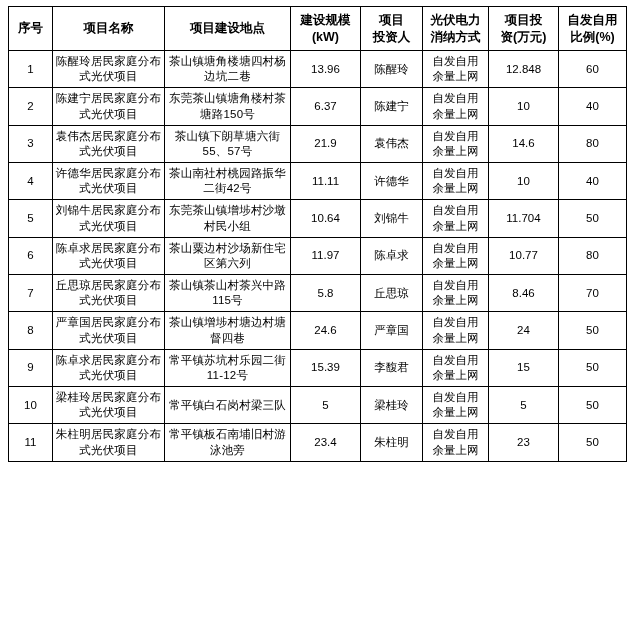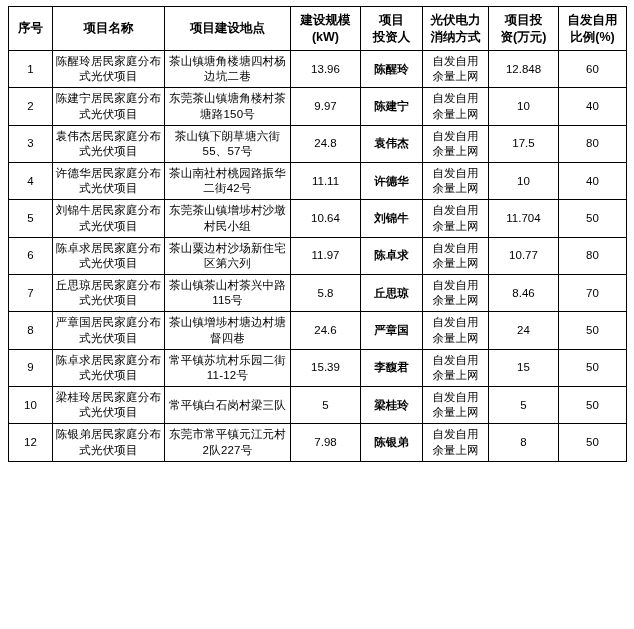--- a/index.html
+++ b/index.html
@@ -56,21 +56,20 @@
     font-size: 12px;
     letter-spacing: 0.2px;
   }
   td.cell-scale,
   td.cell-amt {
     font-size: 12px;
     margin-top: 32px;
   }
   td.cell-inv {
     font-size: 12px;
-    font-weight: bold;
   }
   td.cell-abs {
     font-size: 11.5px;
     line-height: 1.35;
     padding-left: 2px;
     padding-right: 2px;
   }
   td.cell-ratio { font-size: 12px; }
   .abs-line { display: block; white-space: nowrap; }
 </style>
@@ -127,40 +126,40 @@
           <span class="abs-line">自发自用</span>
           <span class="abs-line">余量上网</span>
         </td>
         <td class="cell-amt">12.848</td>
         <td class="cell-ratio">60</td>
       </tr>
       <tr>
         <td class="cell-idx">2</td>
         <td class="cell-name">陈建宁居民家庭分布式光伏项目</td>
         <td class="cell-loc">东莞茶山镇塘角楼村茶塘路150号</td>
-        <td class="cell-scale">9.97</td>
+        <td class="cell-scale">6.37</td>
         <td class="cell-inv">陈建宁</td>
         <td class="cell-abs">
           <span class="abs-line">自发自用</span>
           <span class="abs-line">余量上网</span>
         </td>
         <td class="cell-amt">10</td>
         <td class="cell-ratio">40</td>
       </tr>
       <tr>
         <td class="cell-idx">3</td>
         <td class="cell-name">袁伟杰居民家庭分布式光伏项目</td>
         <td class="cell-loc">茶山镇下朗草塘六街55、57号</td>
-        <td class="cell-scale">24.8</td>
+        <td class="cell-scale">21.9</td>
         <td class="cell-inv">袁伟杰</td>
         <td class="cell-abs">
           <span class="abs-line">自发自用</span>
           <span class="abs-line">余量上网</span>
         </td>
-        <td class="cell-amt">17.5</td>
+        <td class="cell-amt">14.6</td>
         <td class="cell-ratio">80</td>
       </tr>
       <tr>
         <td class="cell-idx">4</td>
         <td class="cell-name">许德华居民家庭分布式光伏项目</td>
         <td class="cell-loc">茶山南社村桃园路振华二街42号</td>
         <td class="cell-scale">11.11</td>
         <td class="cell-inv">许德华</td>
         <td class="cell-abs">
           <span class="abs-line">自发自用</span>
@@ -241,27 +240,27 @@
         <td class="cell-scale">5</td>
         <td class="cell-inv">梁桂玲</td>
         <td class="cell-abs">
           <span class="abs-line">自发自用</span>
           <span class="abs-line">余量上网</span>
         </td>
         <td class="cell-amt">5</td>
         <td class="cell-ratio">50</td>
       </tr>
       <tr>
-        <td class="cell-idx">12</td>
-        <td class="cell-name">陈银弟居民家庭分布式光伏项目</td>
-        <td class="cell-loc">东莞市常平镇元江元村2队227号</td>
-        <td class="cell-scale">7.98</td>
-        <td class="cell-inv">陈银弟</td>
-        <td class="cell-abs">
-          <span class="abs-line">自发自用</span>
-          <span class="abs-line">余量上网</span>
-        </td>
-        <td class="cell-amt">8</td>
+        <td class="cell-idx">11</td>
+        <td class="cell-name">朱柱明居民家庭分布式光伏项目</td>
+        <td class="cell-loc">常平镇板石南埔旧村游泳池旁</td>
+        <td class="cell-scale">23.4</td>
+        <td class="cell-inv">朱柱明</td>
+        <td class="cell-abs">
+          <span class="abs-line">自发自用</span>
+          <span class="abs-line">余量上网</span>
+        </td>
+        <td class="cell-amt">23</td>
         <td class="cell-ratio">50</td>
       </tr>
     </tbody>
   </table>
 </div>
 
 </body></html>

